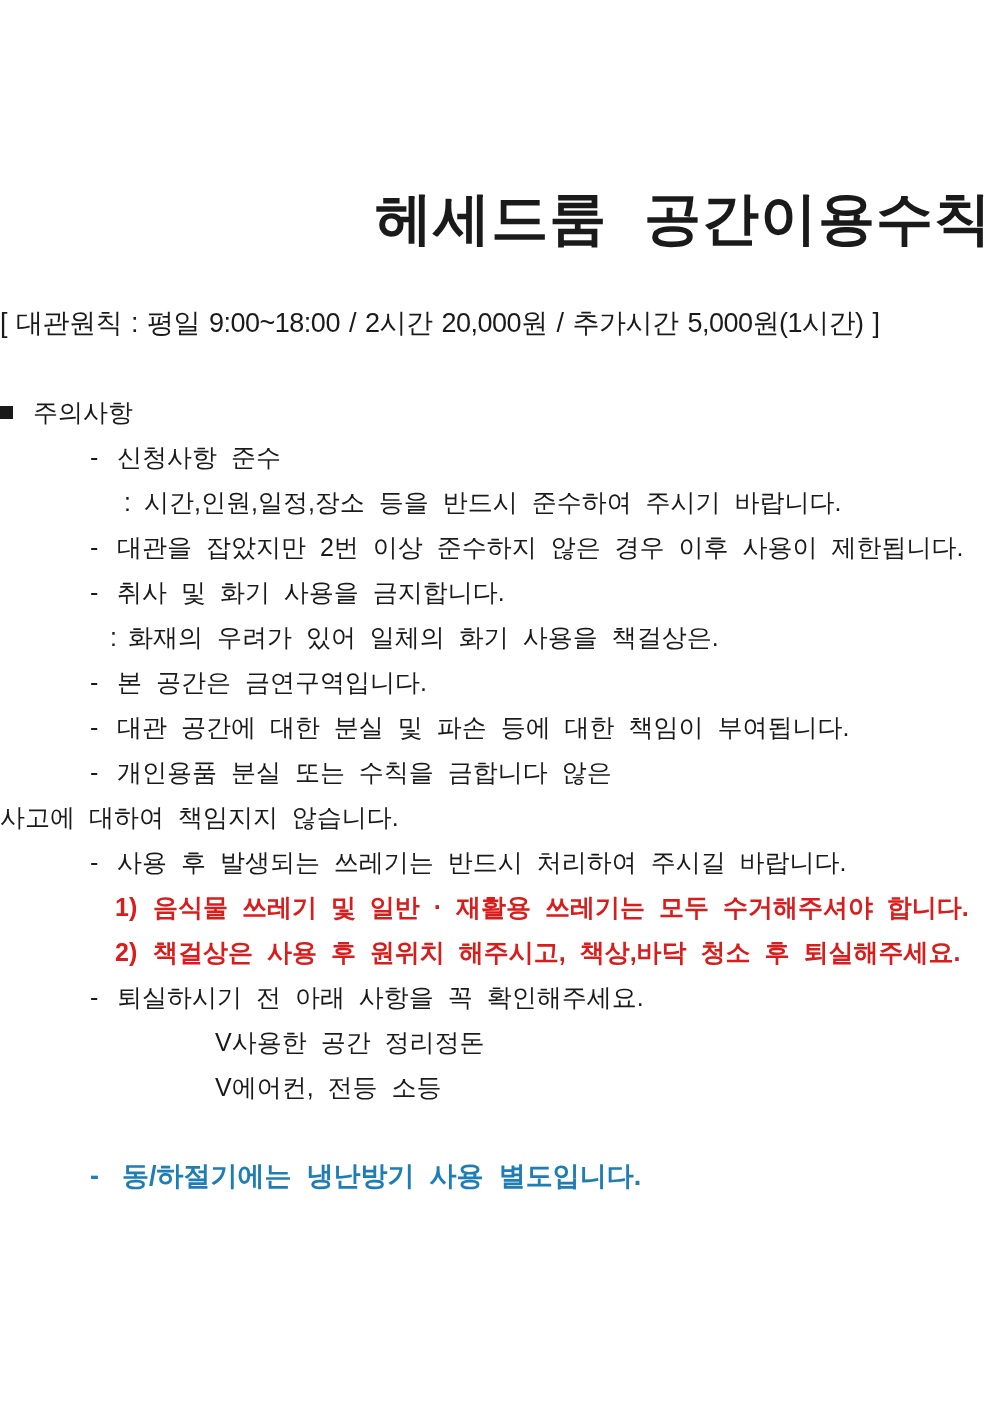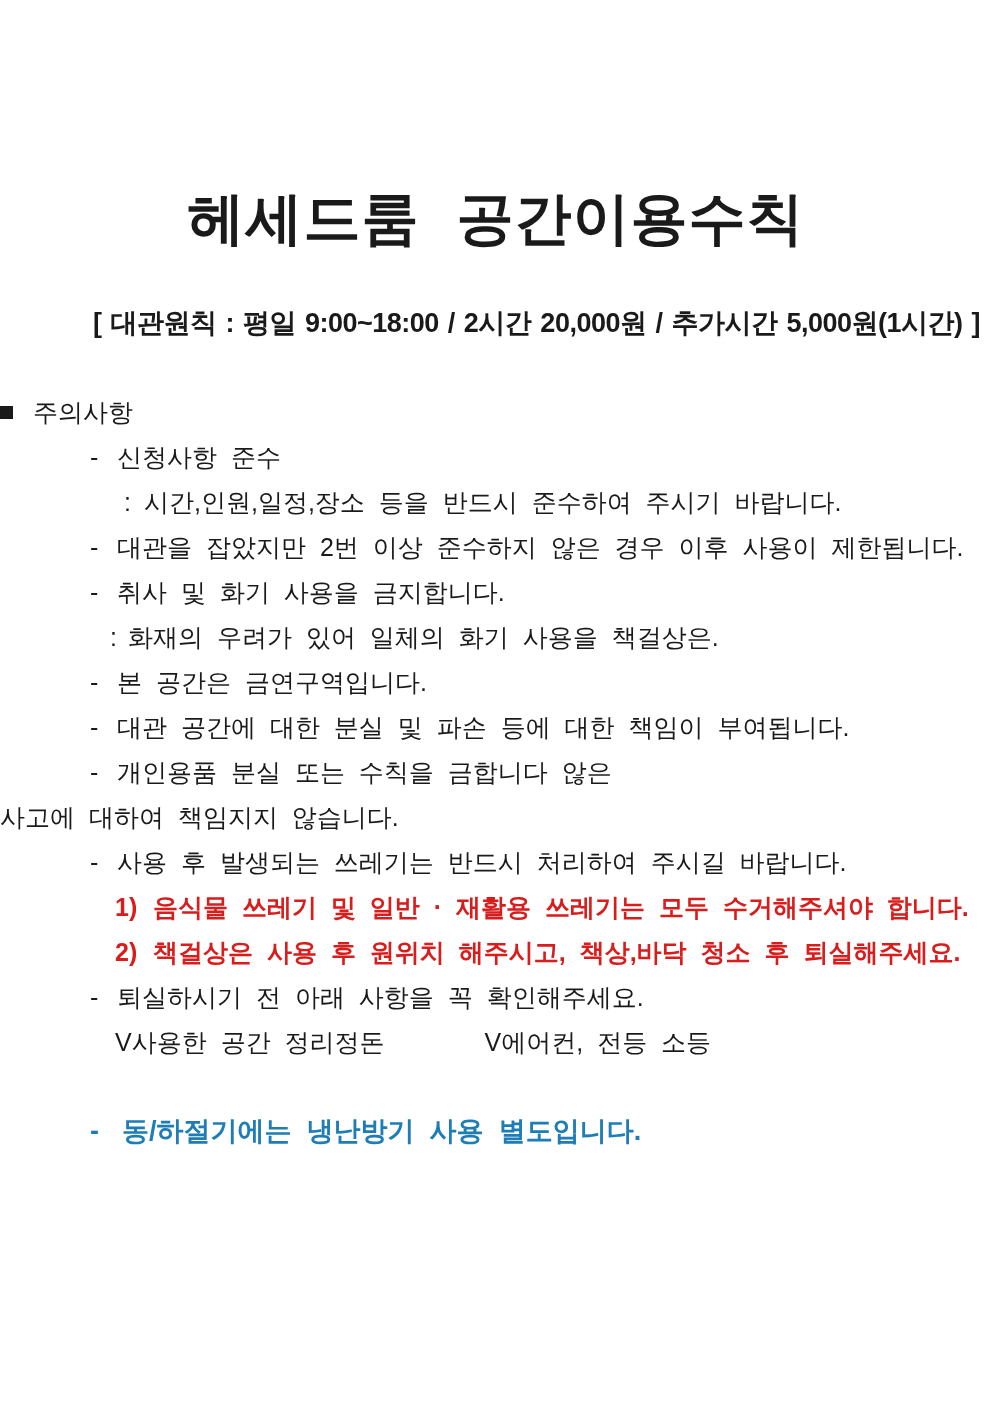--- a/index.html
+++ b/index.html
@@ -16,37 +16,36 @@
     background: var(--c-bg, #ffffff);
     color: var(--c-text, #1a1a1a);
     font-family: "Liberation Sans", "DejaVu Sans", sans-serif;
     overflow: hidden;
     box-sizing: border-box;
   }
   
   .doc-title {
     margin: 0;
     padding-top: 182px;
-    text-align: center;
+    text-align: right;
     font-size: 57px;
     line-height: 72px;
     font-weight: 800;
     letter-spacing: 1px;
     word-spacing: 20px;
     color: var(--c-text, #1a1a1a);
   }
   
   .rental-terms {
     margin: 0;
     margin-top: 48px;
-    padding-left: 93px;
     padding-right: 60px;
     font-size: 27px;
     line-height: 42px;
-    font-weight: 700;
+    font-weight: 400;
     letter-spacing: -0.5px;
     word-spacing: 2px;
     white-space: nowrap;
   }
   
   .rules {
     margin-top: 46px;
     font-size: 25px;
     font-weight: 400;
     word-spacing: 0.28em;
@@ -84,21 +83,21 @@
   
   .r-plain { }
   
   .r-red {
     padding-left: 115px;
     color: var(--c-red, #d91c1c);
     font-weight: 700;
   }
   .r-red .prefix { width: 38px; }
   
-  .r-check { padding-left: 115px; }
+  .r-check { padding-left: 115px; flex-direction: column; }
   .check-item { white-space: nowrap; }
   .check-item + .check-item { margin-left: 100px; }
   
   .footnote {
     margin-top: 44px;
     padding-left: 90px;
     display: flex;
     align-items: baseline;
     line-height: 45px;
     font-size: 27px;

